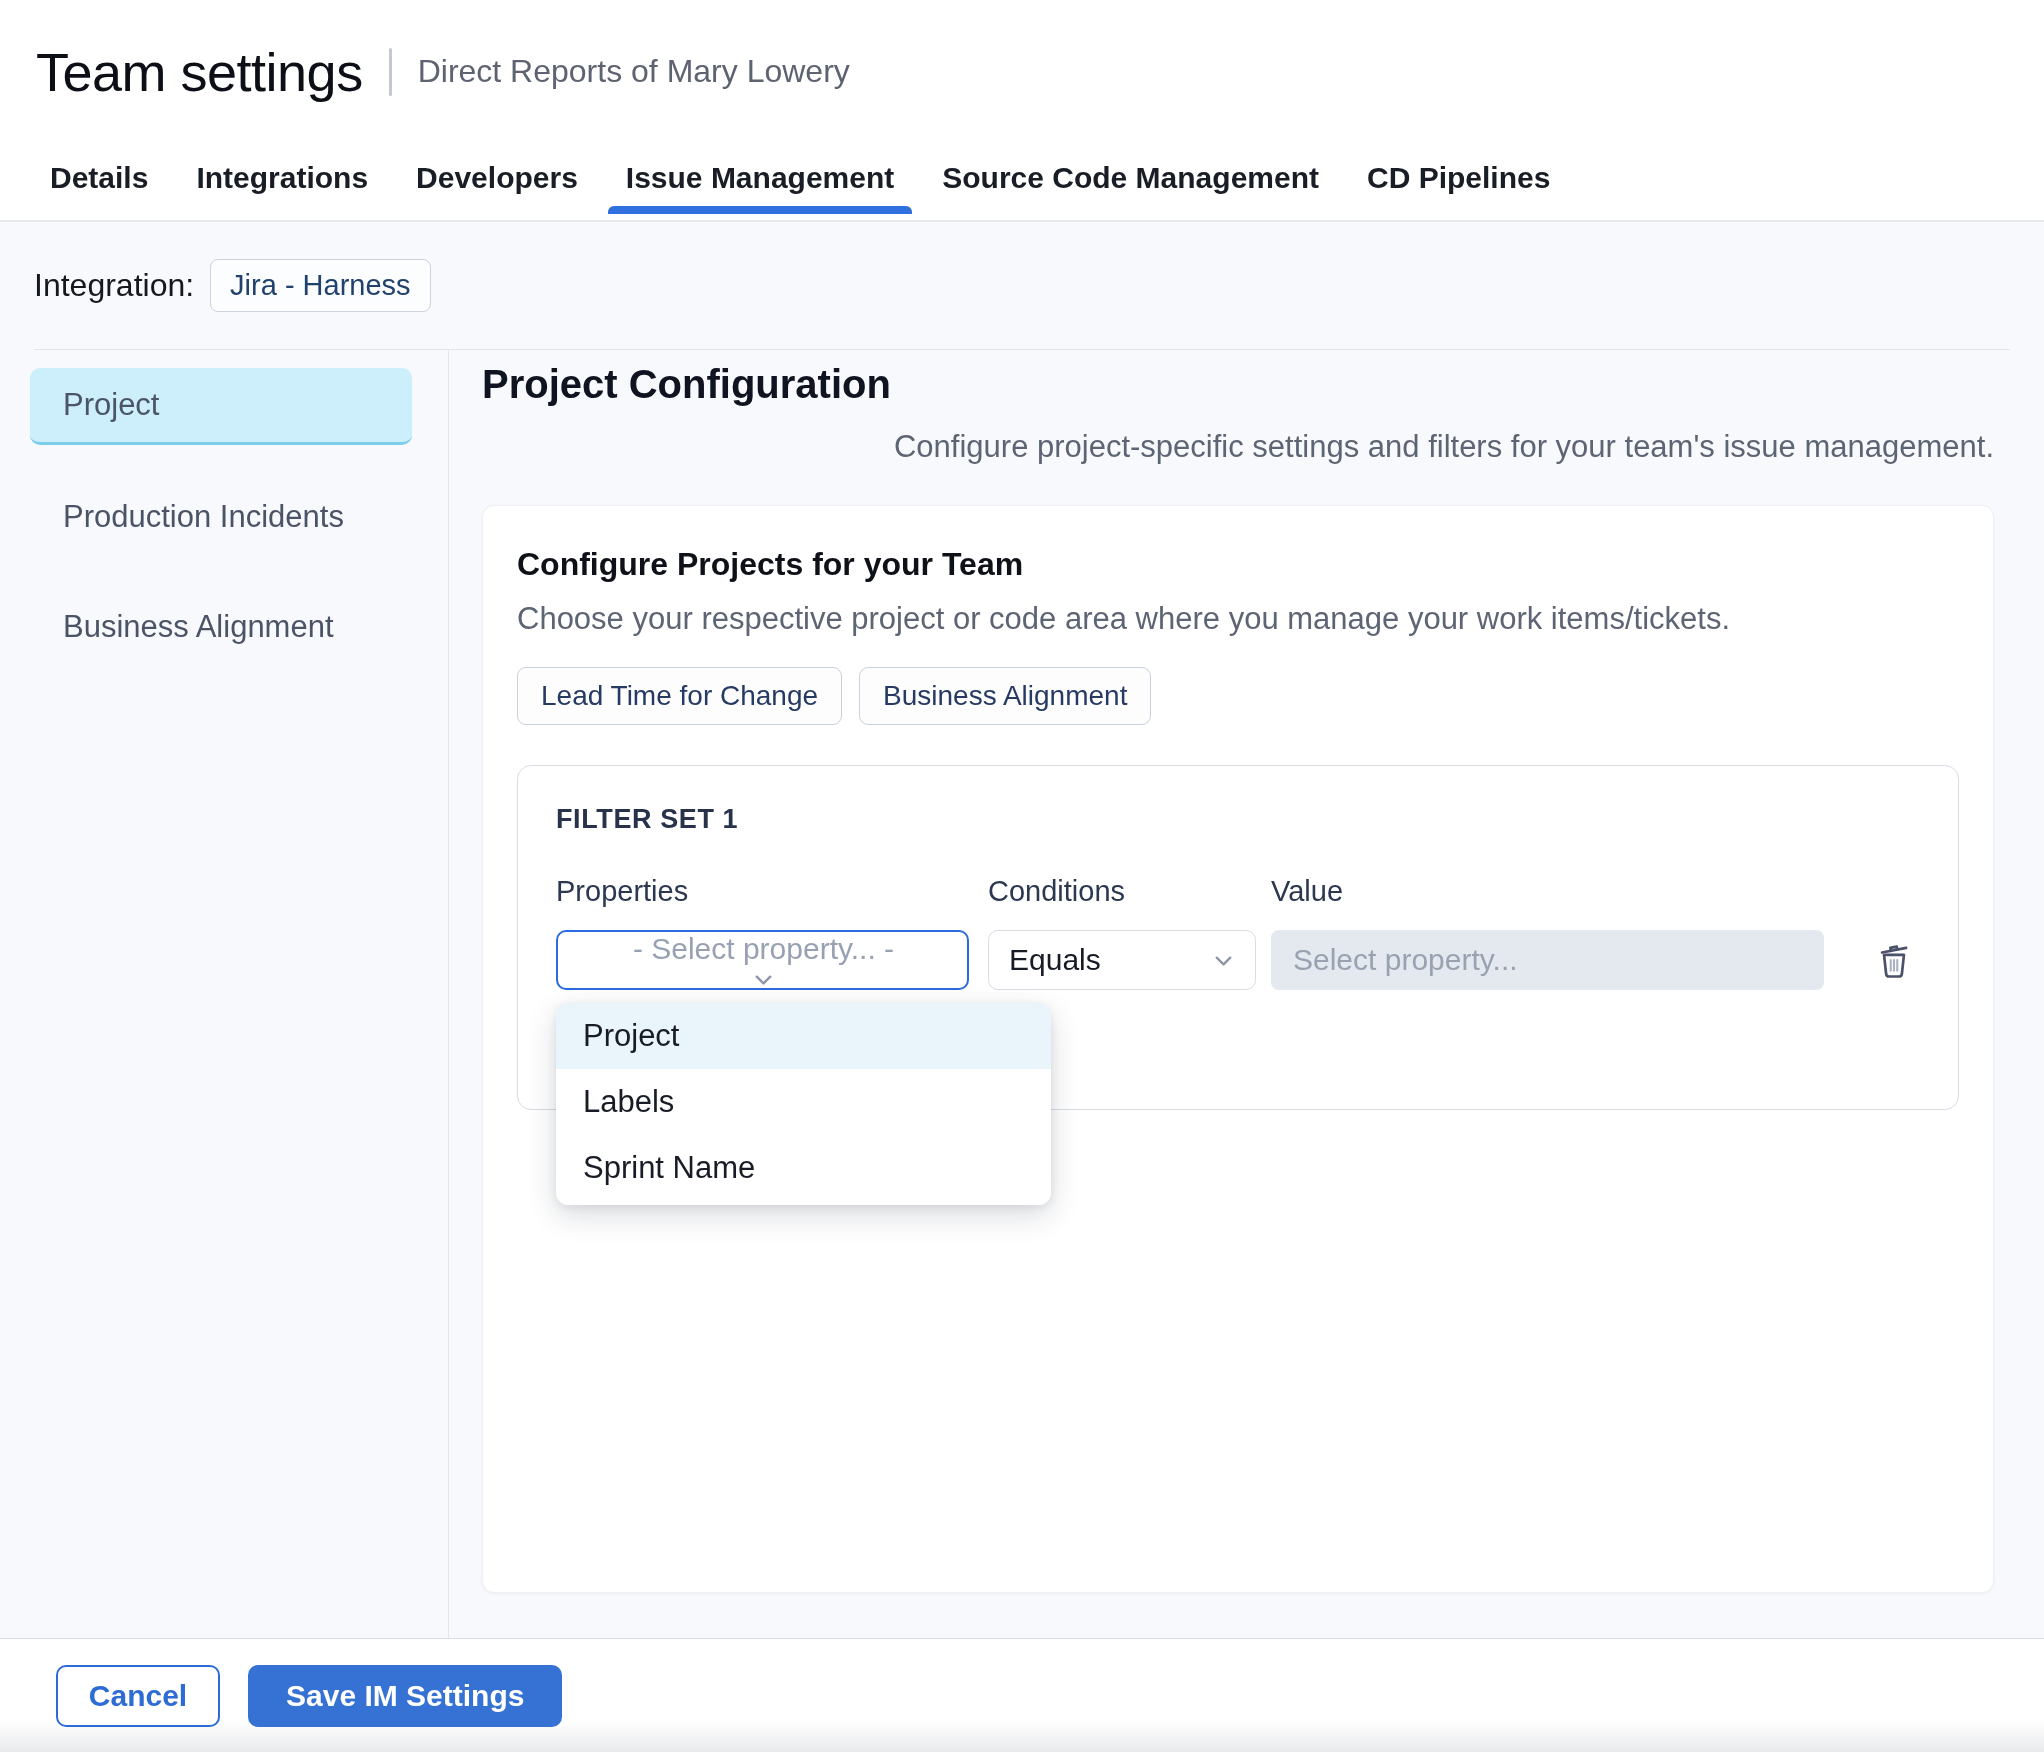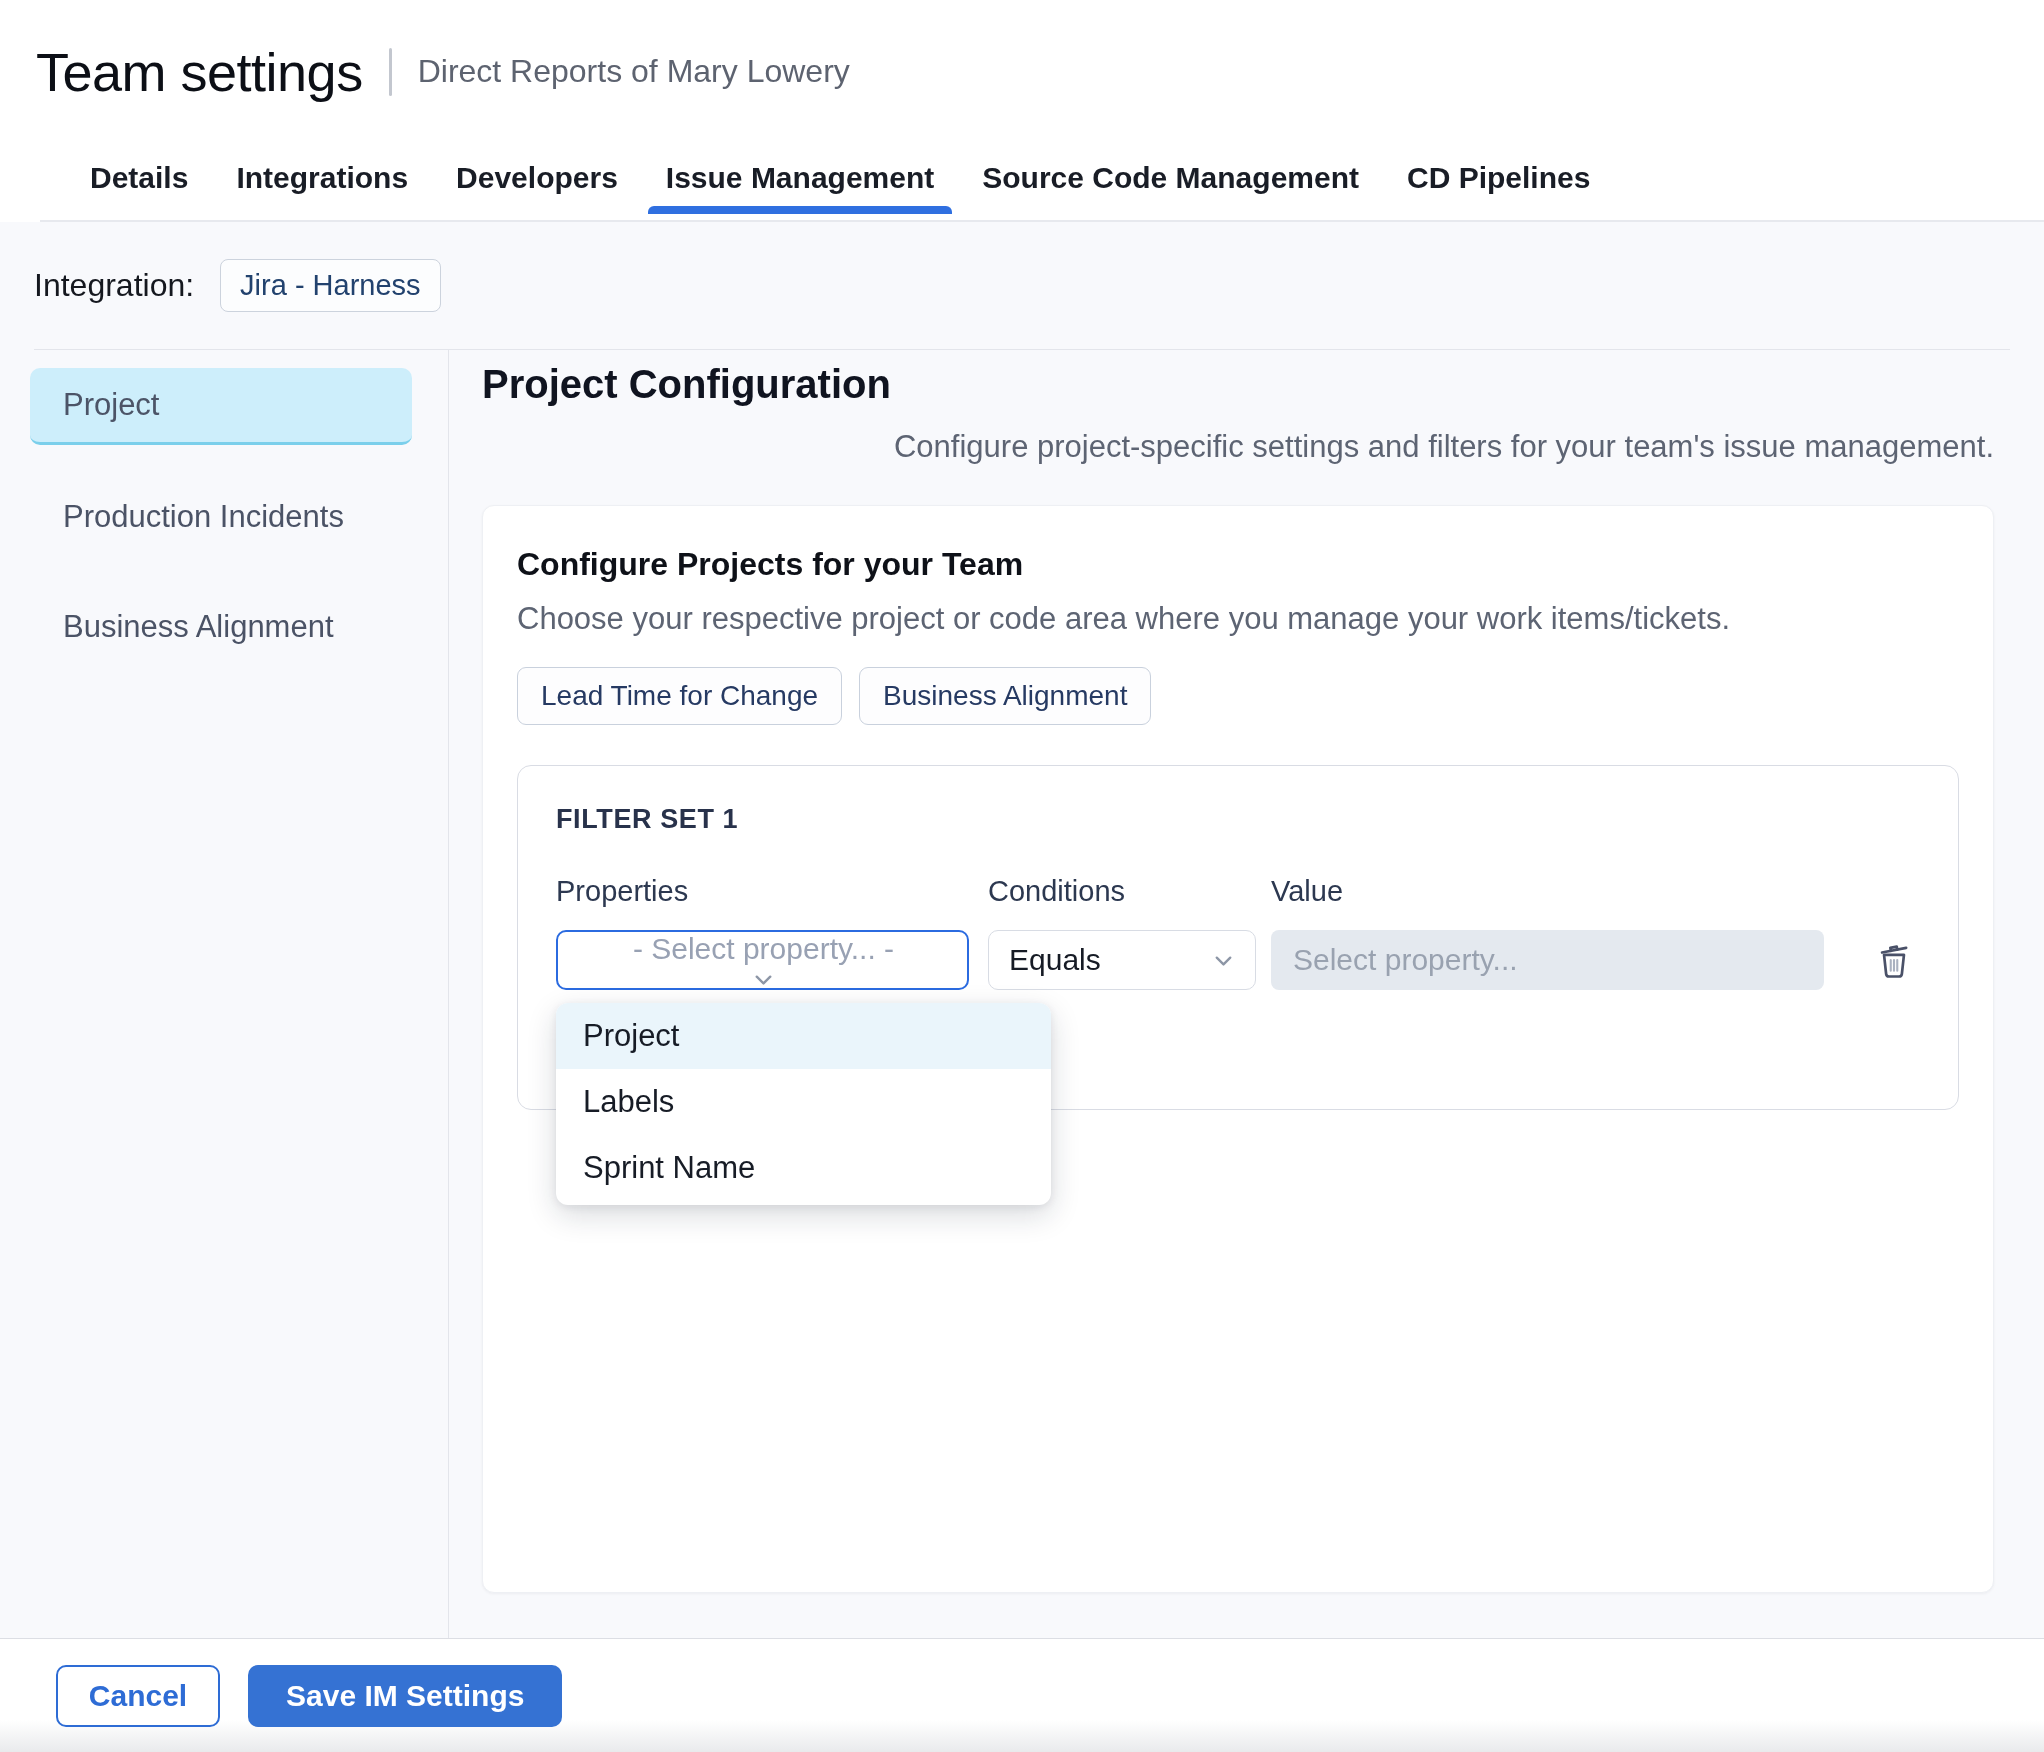--- a/index.html
+++ b/index.html
@@ -19,36 +19,35 @@
   }
   .page-title { font-size: 54px; font-weight: 400; color: #0c0f16; letter-spacing: -0.5px; }
   .title-pipe { width: 3px; height: 48px; background: #c3c7cf; border-radius: 2px; }
   .page-subtitle { font-size: 32px; color: #5d6370; font-weight: 400; }
 
   
   .tabs {
     height: 79px; background: #ffffff; border-bottom: 2px solid #e7e9ee;
     display: flex; align-items: stretch; gap: 48px; padding: 0 0 8px 50px;
     flex: 0 0 auto;
-    margin-left: 40px;
   }
   .tab {
     position: relative; display: flex; align-items: center;
     font-size: 30px; font-weight: 600; color: #191d26; cursor: pointer;
     white-space: nowrap;
   }
   .tab.active::after {
     content: ""; position: absolute; left: -18px; right: -18px; bottom: -2px;
     height: 8px; background: #2f6fe0; border-radius: 6px 6px 0 0;
   }
 
   
   .integration-row { height: 128px; background: #f8f9fc; flex: 0 0 auto; }
   .integration-inner {
-    margin: 0 34px; height: 100%; display: flex; align-items: center; gap: 26px;
+    margin: 0 34px; height: 100%; display: flex; align-items: center; gap: 16px;
     border-bottom: 1px solid #e3e5eb;
   }
   .integration-label { font-size: 32px; color: #15181f; }
   .integration-chip {
     font-size: 29px; color: #22426e; background: #fcfdfe;
     border: 1.5px solid #ccd3dd; border-radius: 8px; padding: 11px 19px;
     cursor: pointer; line-height: 1;
   }
 
   

